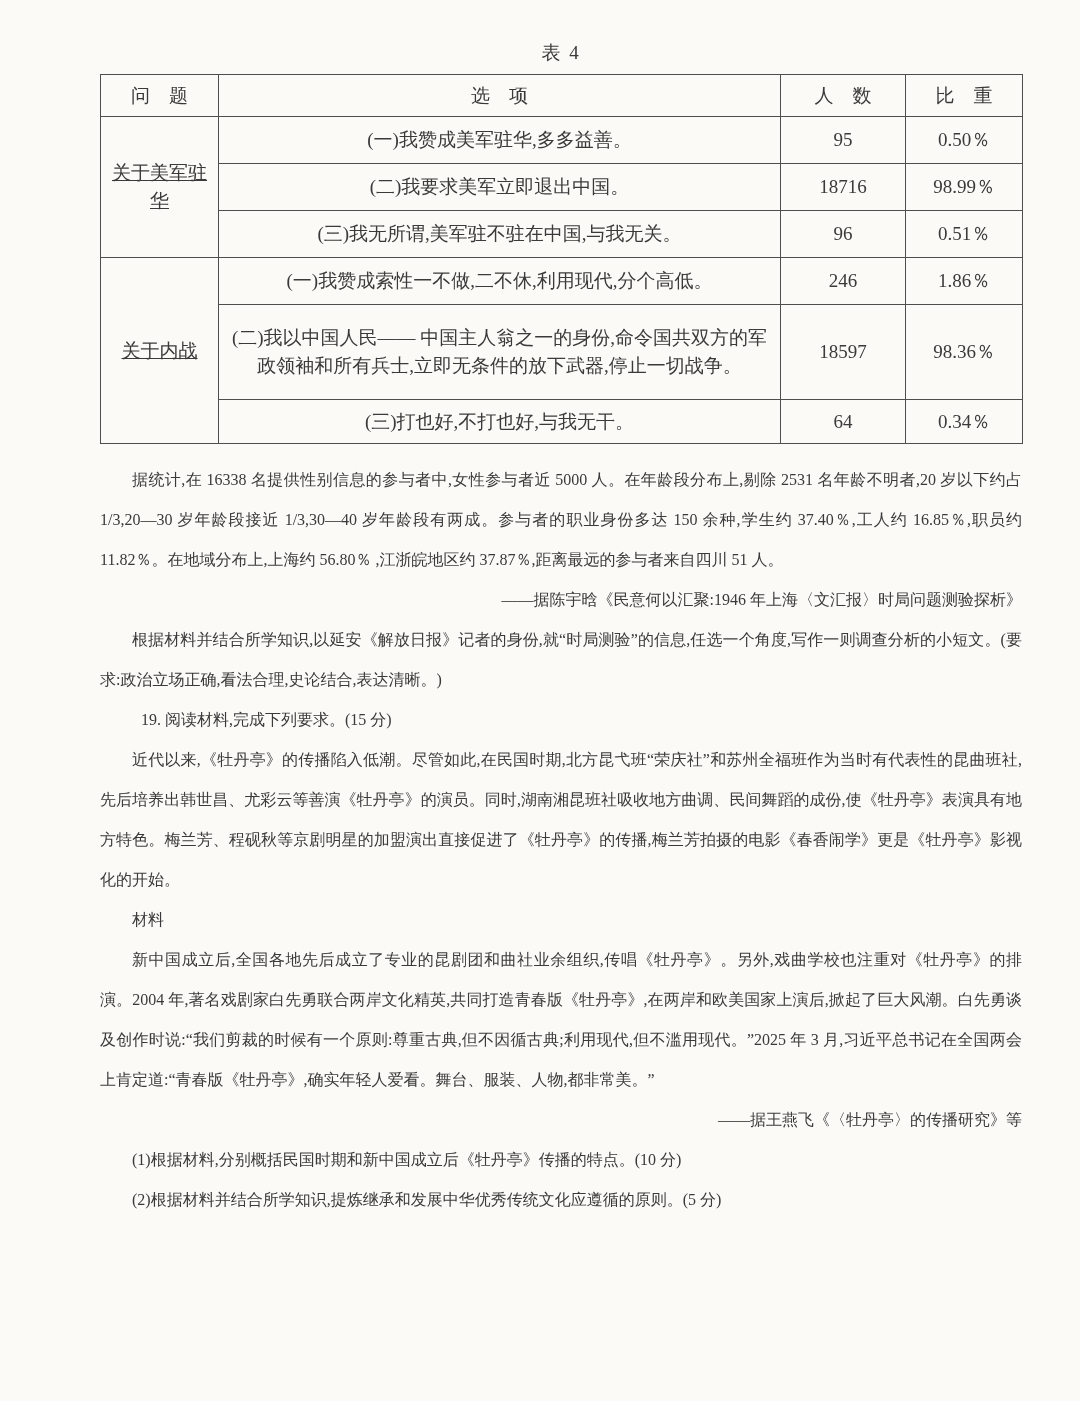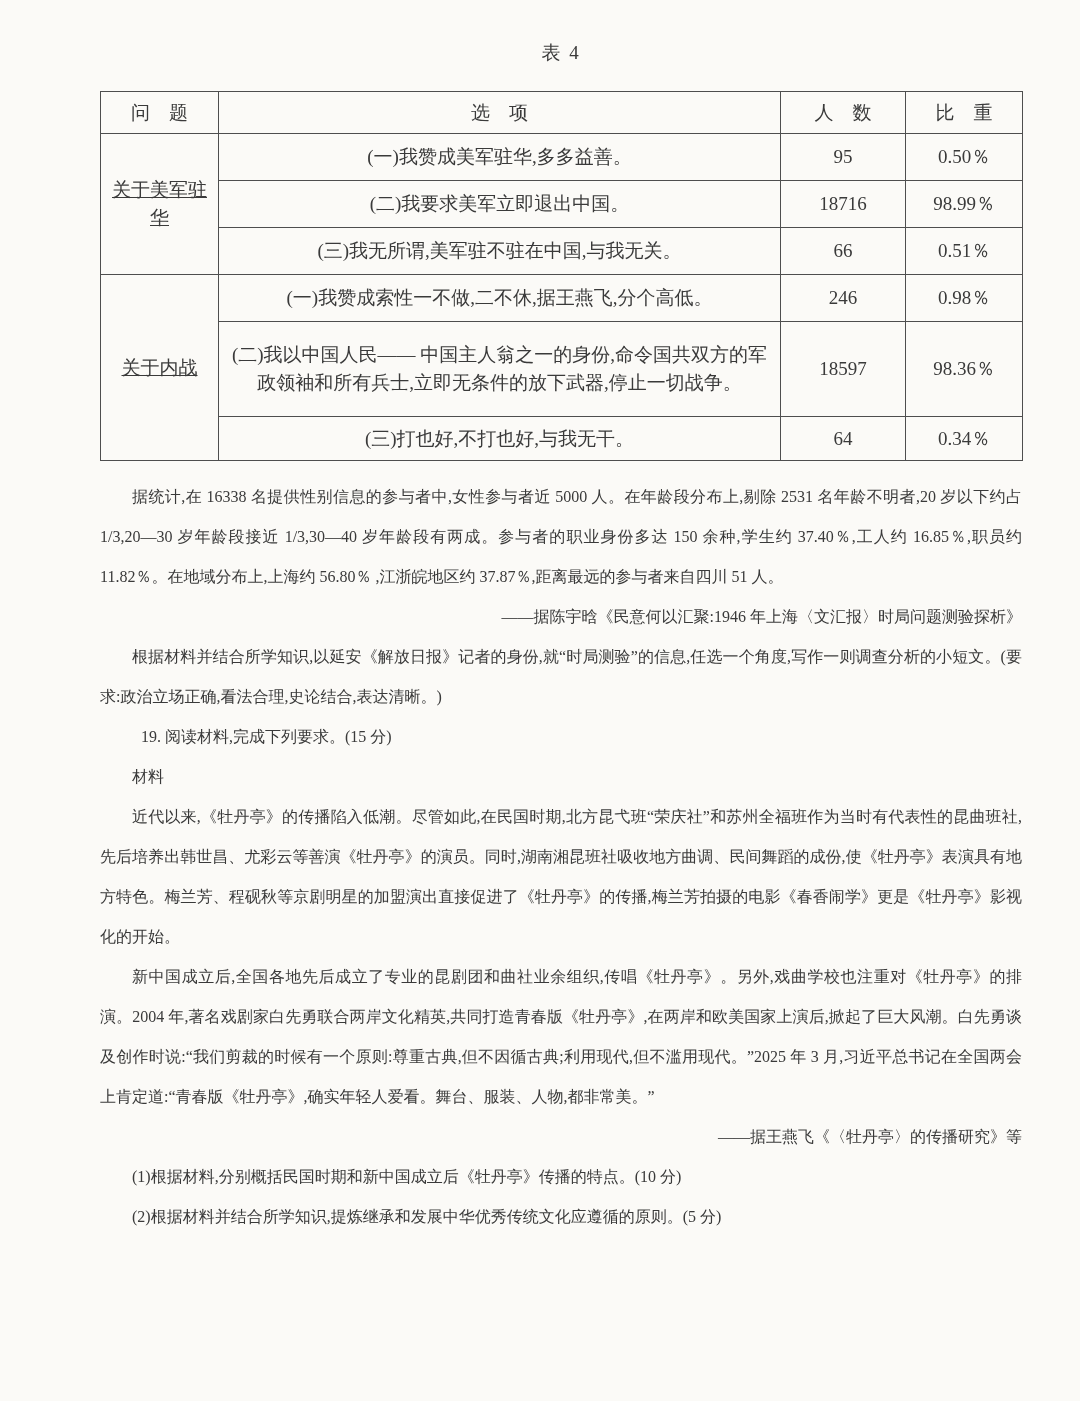--- a/index.html
+++ b/index.html
@@ -15,21 +15,21 @@
   .page {
     position: relative;
     width: 1080px;
     height: 1401px;
     padding: 40px 58px 0 100px;
   }
   .table-caption {
     text-align: center;
     font-size: 19px;
     letter-spacing: 2px;
-    margin-bottom: 25px;
+    margin-bottom: 8px;
   }
   table.survey {
     border-collapse: collapse;
     width: 922px;
     table-layout: fixed;
     font-size: 19px;
     color: #3a3a3a;
   }
   table.survey th, table.survey td {
     border: 1.5px solid #4e4e4e;
@@ -88,49 +88,49 @@
       <td class="num-cell">95</td>
       <td class="num-cell">0.50％</td>
     </tr>
     <tr class="r-std">
       <td class="o-cell">(二)我要求美军立即退出中国。</td>
       <td class="num-cell">18716</td>
       <td class="num-cell">98.99％</td>
     </tr>
     <tr class="r-std">
       <td class="o-cell">(三)我无所谓,美军驻不驻在中国,与我无关。</td>
-      <td class="num-cell">66</td>
+      <td class="num-cell">96</td>
       <td class="num-cell">0.51％</td>
     </tr>
 
     <tr class="r-std">
       <td class="q-cell" rowspan="3">关于内战</td>
-      <td class="o-cell">(一)我赞成索性一不做,二不休,据王燕飞,分个高低。</td>
+      <td class="o-cell">(一)我赞成索性一不做,二不休,利用现代,分个高低。</td>
       <td class="num-cell">246</td>
-      <td class="num-cell">0.98％</td>
+      <td class="num-cell">1.86％</td>
     </tr>
     <tr class="r-big">
       <td class="o-cell">(二)我以中国人民—— 中国主人翁之一的身份,命令国共双方的军政领袖和所有兵士,立即无条件的放下武器,停止一切战争。</td>
       <td class="num-cell">18597</td>
       <td class="num-cell">98.36％</td>
     </tr>
     <tr class="r-last">
       <td class="o-cell">(三)打也好,不打也好,与我无干。</td>
       <td class="num-cell">64</td>
       <td class="num-cell">0.34％</td>
     </tr>
   </tbody>
     </table>
 
   <div class="body-text">
     <p>据统计,在 16338 名提供性别信息的参与者中,女性参与者近 5000 人。在年龄段分布上,剔除 2531 名年龄不明者,20 岁以下约占 1/3,20—30 岁年龄段接近 1/3,30—40 岁年龄段有两成。参与者的职业身份多达 150 余种,学生约 37.40％,工人约 16.85％,职员约 11.82％。在地域分布上,上海约 56.80％ ,江浙皖地区约 37.87％,距离最远的参与者来自四川 51 人。</p>
     <p class="source">——据陈宇晗《民意何以汇聚:1946 年上海〈文汇报〉时局问题测验探析》</p>
     <p>根据材料并结合所学知识,以延安《解放日报》记者的身份,就“时局测验”的信息,任选一个角度,写作一则调查分析的小短文。(要求:政治立场正确,看法合理,史论结合,表达清晰。)</p>
     <p class="flush">19. 阅读材料,完成下列要求。(15 分)</p>
+    <p>近代以来,《牡丹亭》的传播陷入低潮。尽管如此,在民国时期,北方昆弋班“荣庆社”和苏州全福班作为当时有代表性的昆曲班社,先后培养出韩世昌、尤彩云等善演《牡丹亭》的演员。同时,湖南湘昆班社吸收地方曲调、民间舞蹈的成份,使《牡丹亭》表演具有地方特色。梅兰芳、程砚秋等京剧明星的加盟演出直接促进了《牡丹亭》的传播,梅兰芳拍摄的电影《春香闹学》更是《牡丹亭》影视化的开始。</p>
     <p>材料</p>
-    <p>近代以来,《牡丹亭》的传播陷入低潮。尽管如此,在民国时期,北方昆弋班“荣庆社”和苏州全福班作为当时有代表性的昆曲班社,先后培养出韩世昌、尤彩云等善演《牡丹亭》的演员。同时,湖南湘昆班社吸收地方曲调、民间舞蹈的成份,使《牡丹亭》表演具有地方特色。梅兰芳、程砚秋等京剧明星的加盟演出直接促进了《牡丹亭》的传播,梅兰芳拍摄的电影《春香闹学》更是《牡丹亭》影视化的开始。</p>
     <p>新中国成立后,全国各地先后成立了专业的昆剧团和曲社业余组织,传唱《牡丹亭》。另外,戏曲学校也注重对《牡丹亭》的排演。2004 年,著名戏剧家白先勇联合两岸文化精英,共同打造青春版《牡丹亭》,在两岸和欧美国家上演后,掀起了巨大风潮。白先勇谈及创作时说:“我们剪裁的时候有一个原则:尊重古典,但不因循古典;利用现代,但不滥用现代。”2025 年 3 月,习近平总书记在全国两会上肯定道:“青春版《牡丹亭》,确实年轻人爱看。舞台、服装、人物,都非常美。”</p>
     <p class="source">——据王燕飞《〈牡丹亭〉的传播研究》等</p>
     <p>(1)根据材料,分别概括民国时期和新中国成立后《牡丹亭》传播的特点。(10 分)</p>
     <p>(2)根据材料并结合所学知识,提炼继承和发展中华优秀传统文化应遵循的原则。(5 分)</p>
   </div>
 
 </div>
 
 </body></html>

